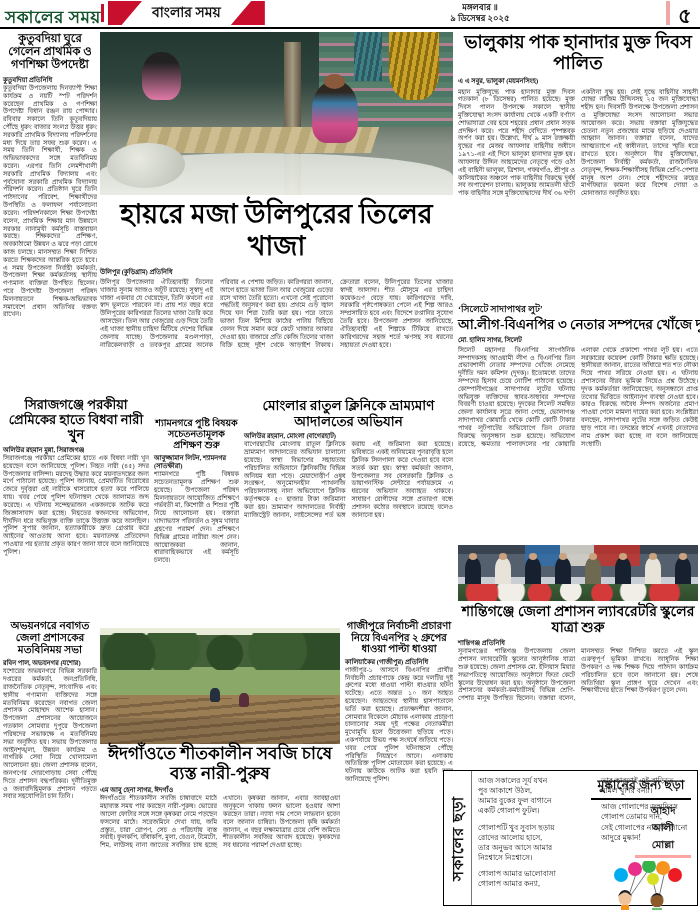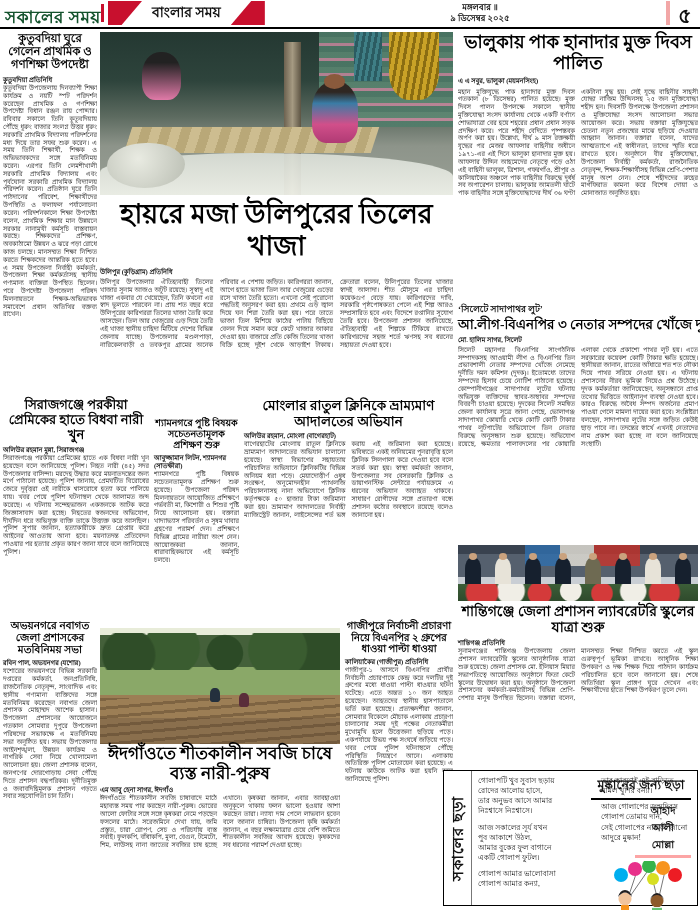--- a/index.html
+++ b/index.html
@@ -217,28 +217,28 @@
   <div class="abs" style="left:345px;top:620px;width:108px;height:286px;">
     <div class="headline" style="font-size:10px;">গাজীপুরে নির্বাচনী প্রচারণা নিয়ে বিএনপির ২ গ্রুপের ধাওয়া পাল্টা ধাওয়া</div>
     <div class="byline" style="margin-top:3px;">কালিয়াকৈর (গাজীপুর) প্রতিনিধি</div>
     <div class="body-text" style="height:222px;">গাজীপুর-১ আসনে বিএনপির প্রার্থীর নির্বাচনী প্রচারণাকে কেন্দ্র করে দলটির দুই গ্রুপের মধ্যে ধাওয়া পাল্টা ধাওয়ার ঘটনা ঘটেছে। এতে অন্তত ১০ জন আহত হয়েছেন। আহতদের স্থানীয় হাসপাতালে ভর্তি করা হয়েছে। প্রত্যক্ষদর্শীরা জানান, সোমবার বিকেলে মৌচাক এলাকায় প্রচারণা চালানোর সময় দুই পক্ষের নেতাকর্মীরা মুখোমুখি হলে উত্তেজনা ছড়িয়ে পড়ে। একপর্যায়ে উভয় পক্ষ সংঘর্ষে জড়িয়ে পড়ে। খবর পেয়ে পুলিশ ঘটনাস্থলে পৌঁছে পরিস্থিতি নিয়ন্ত্রণে আনে। এলাকায় অতিরিক্ত পুলিশ মোতায়েন করা হয়েছে। এ ঘটনায় কাউকে আটক করা হয়নি বলে জানিয়েছে পুলিশ।</div>
   </div>
 
   <div class="abs poem-box" style="left:443px;top:770px;width:255px;height:136px;display:flex;">
     <div class="poem-logo">সকালের ছড়া</div>
     <div style="flex:1;padding:5px 6px;display:flex;gap:6px;">
       <div style="width:52%;column-count:1;">
+        <div class="stanza">আজ সকালের সূর্য যখন
+পুব আকাশে উঠল,
+আমার বুকের ফুল বাগানে
+একটি গোলাপ ফুটল।</div>
         <div class="stanza">গোলাপটি খুব সুবাস ছড়ায়
 রোদের আলোয় হাসে,
 তার অনুভব আসে আমার
 নিঃশ্বাসে নিঃশ্বাসে।</div>
-        <div class="stanza">আজ সকালের সূর্য যখন
-পুব আকাশে উঠল,
-আমার বুকের ফুল বাগানে
-একটি গোলাপ ফুটল।</div>
         <div class="stanza">গোলাপ আমার ভালোবাসা
 গোলাপ আমার কন্যা,
 তার কারণেই এই বাড়িতে
 নামল খুশির বন্যা।</div>
         <div class="stanza">আজ গোলাপের জন্মদিবস
 গোলাপ তোমায় দান,
 সেই গোলাপের নাম কী জানো
 আদুরে মুষ্কান!</div>
       </div>
       <div style="width:48%;text-align:center;">

